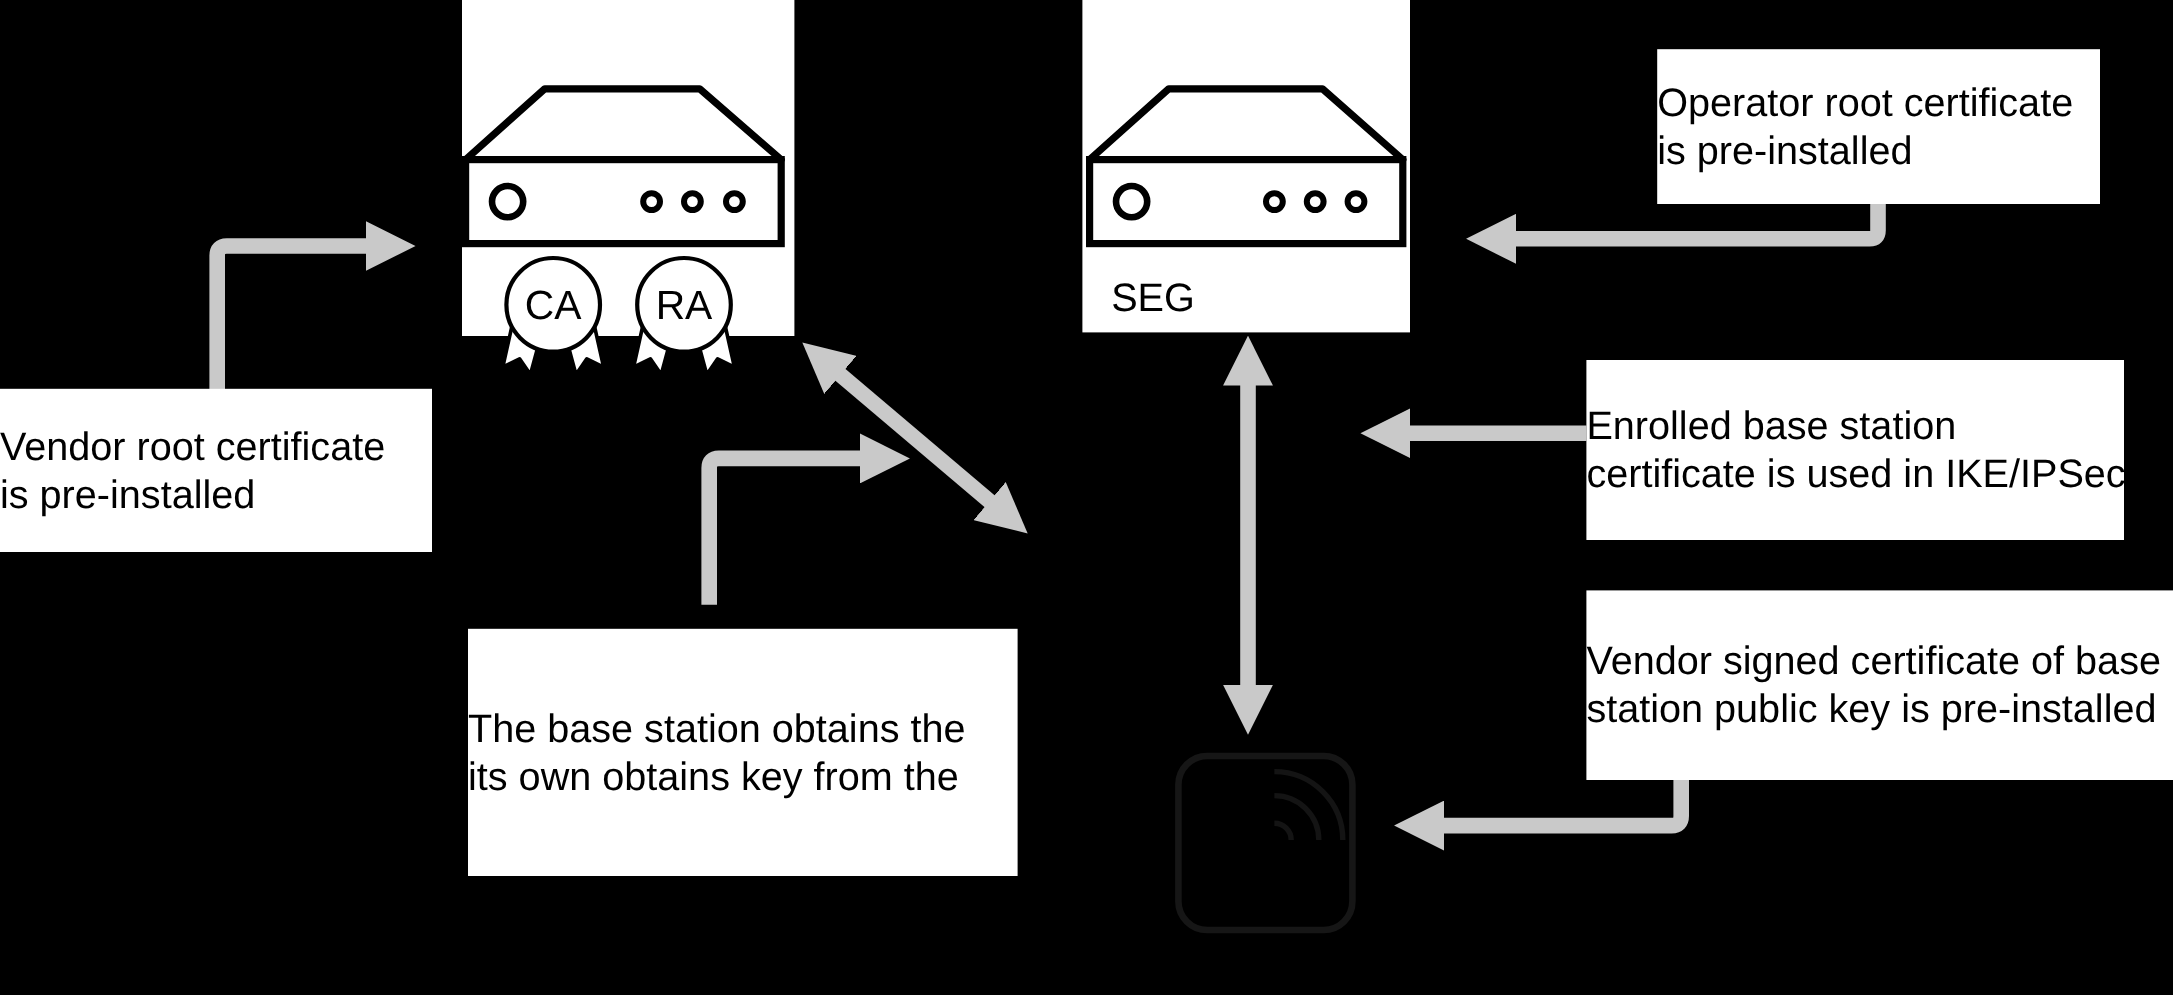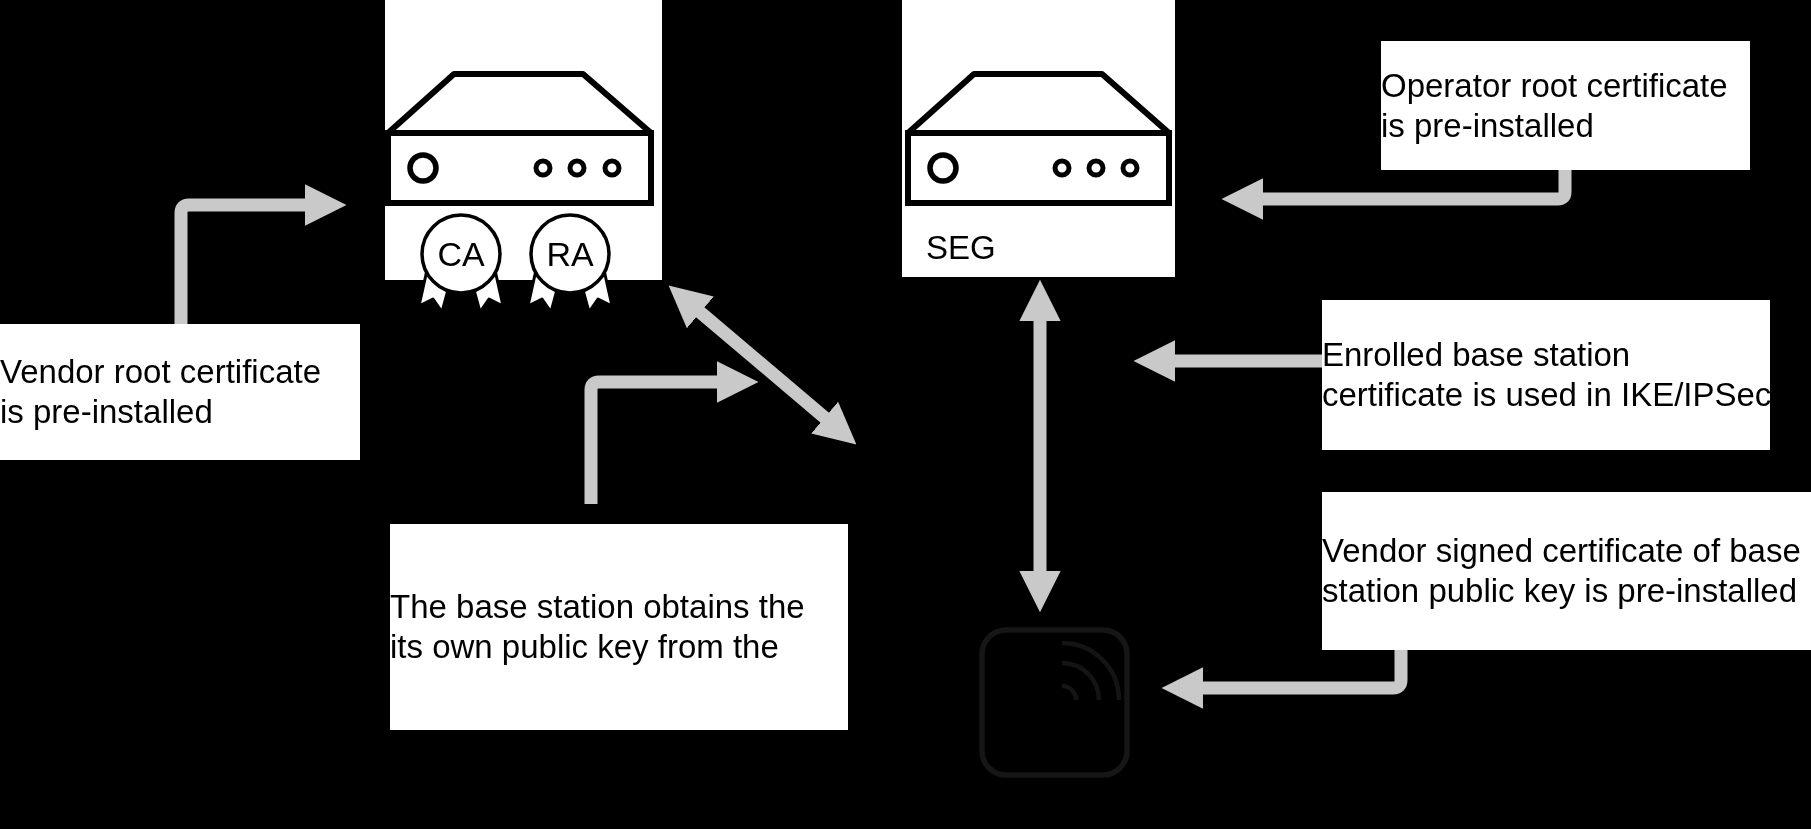--- a/index.html
+++ b/index.html
@@ -131,16 +131,16 @@
     <div class="line">station public key is pre-installed</div>
   </div>
 
   <div id="callout-enrolled-cert" class="callout">
     <div class="line">Enrolled base station</div>
     <div class="line">certificate is used in IKE/IPSec</div>
   </div>
 
   <div id="callout-cmpv2" class="callout">
     <div class="line">The base station obtains the</div>
-    <div class="line">its own public key from the</div>
+    <div class="line">its own obtains key from the</div>
   </div>
 
 </div>
 
 </body></html>

